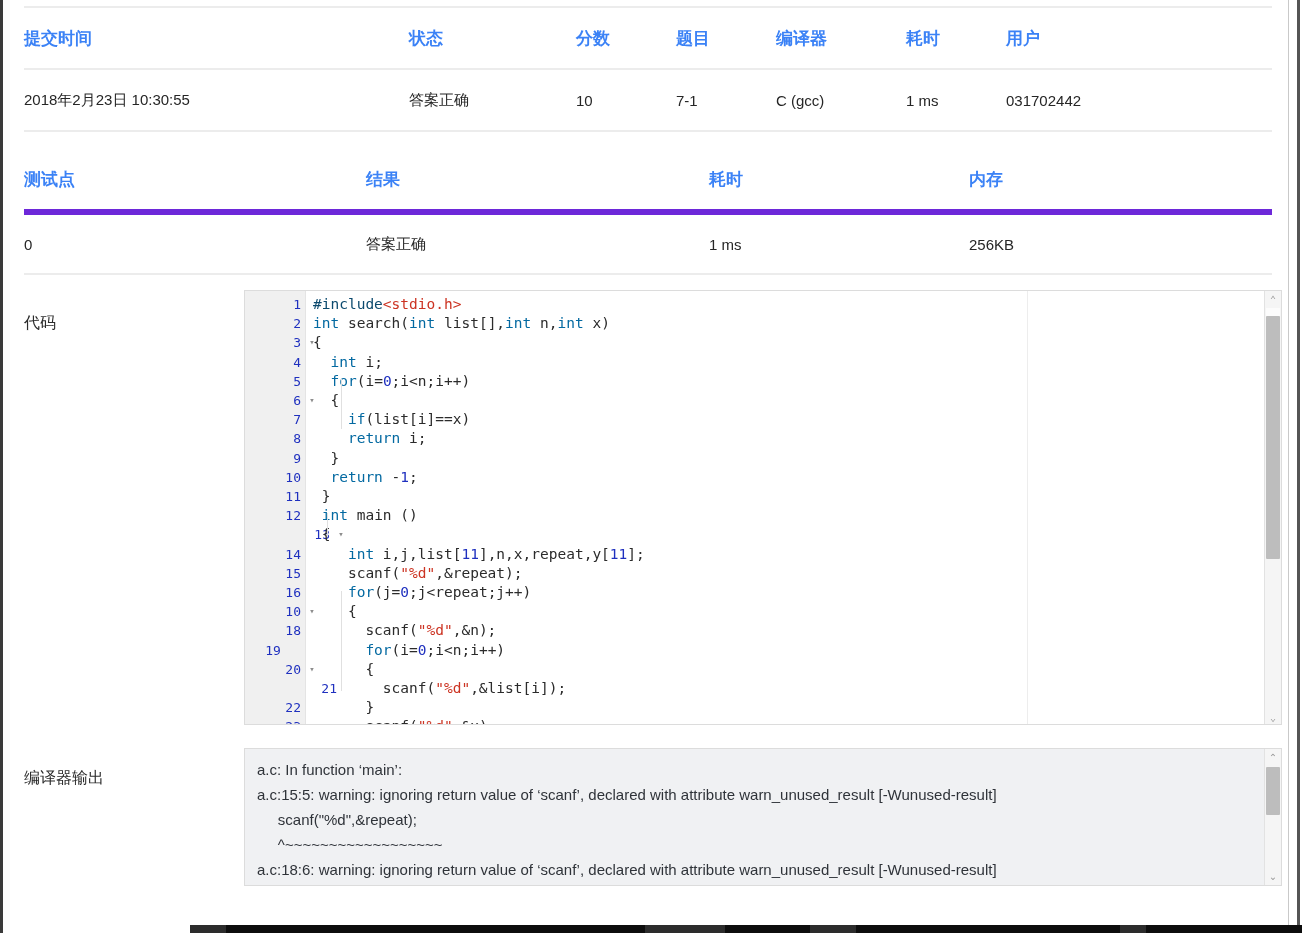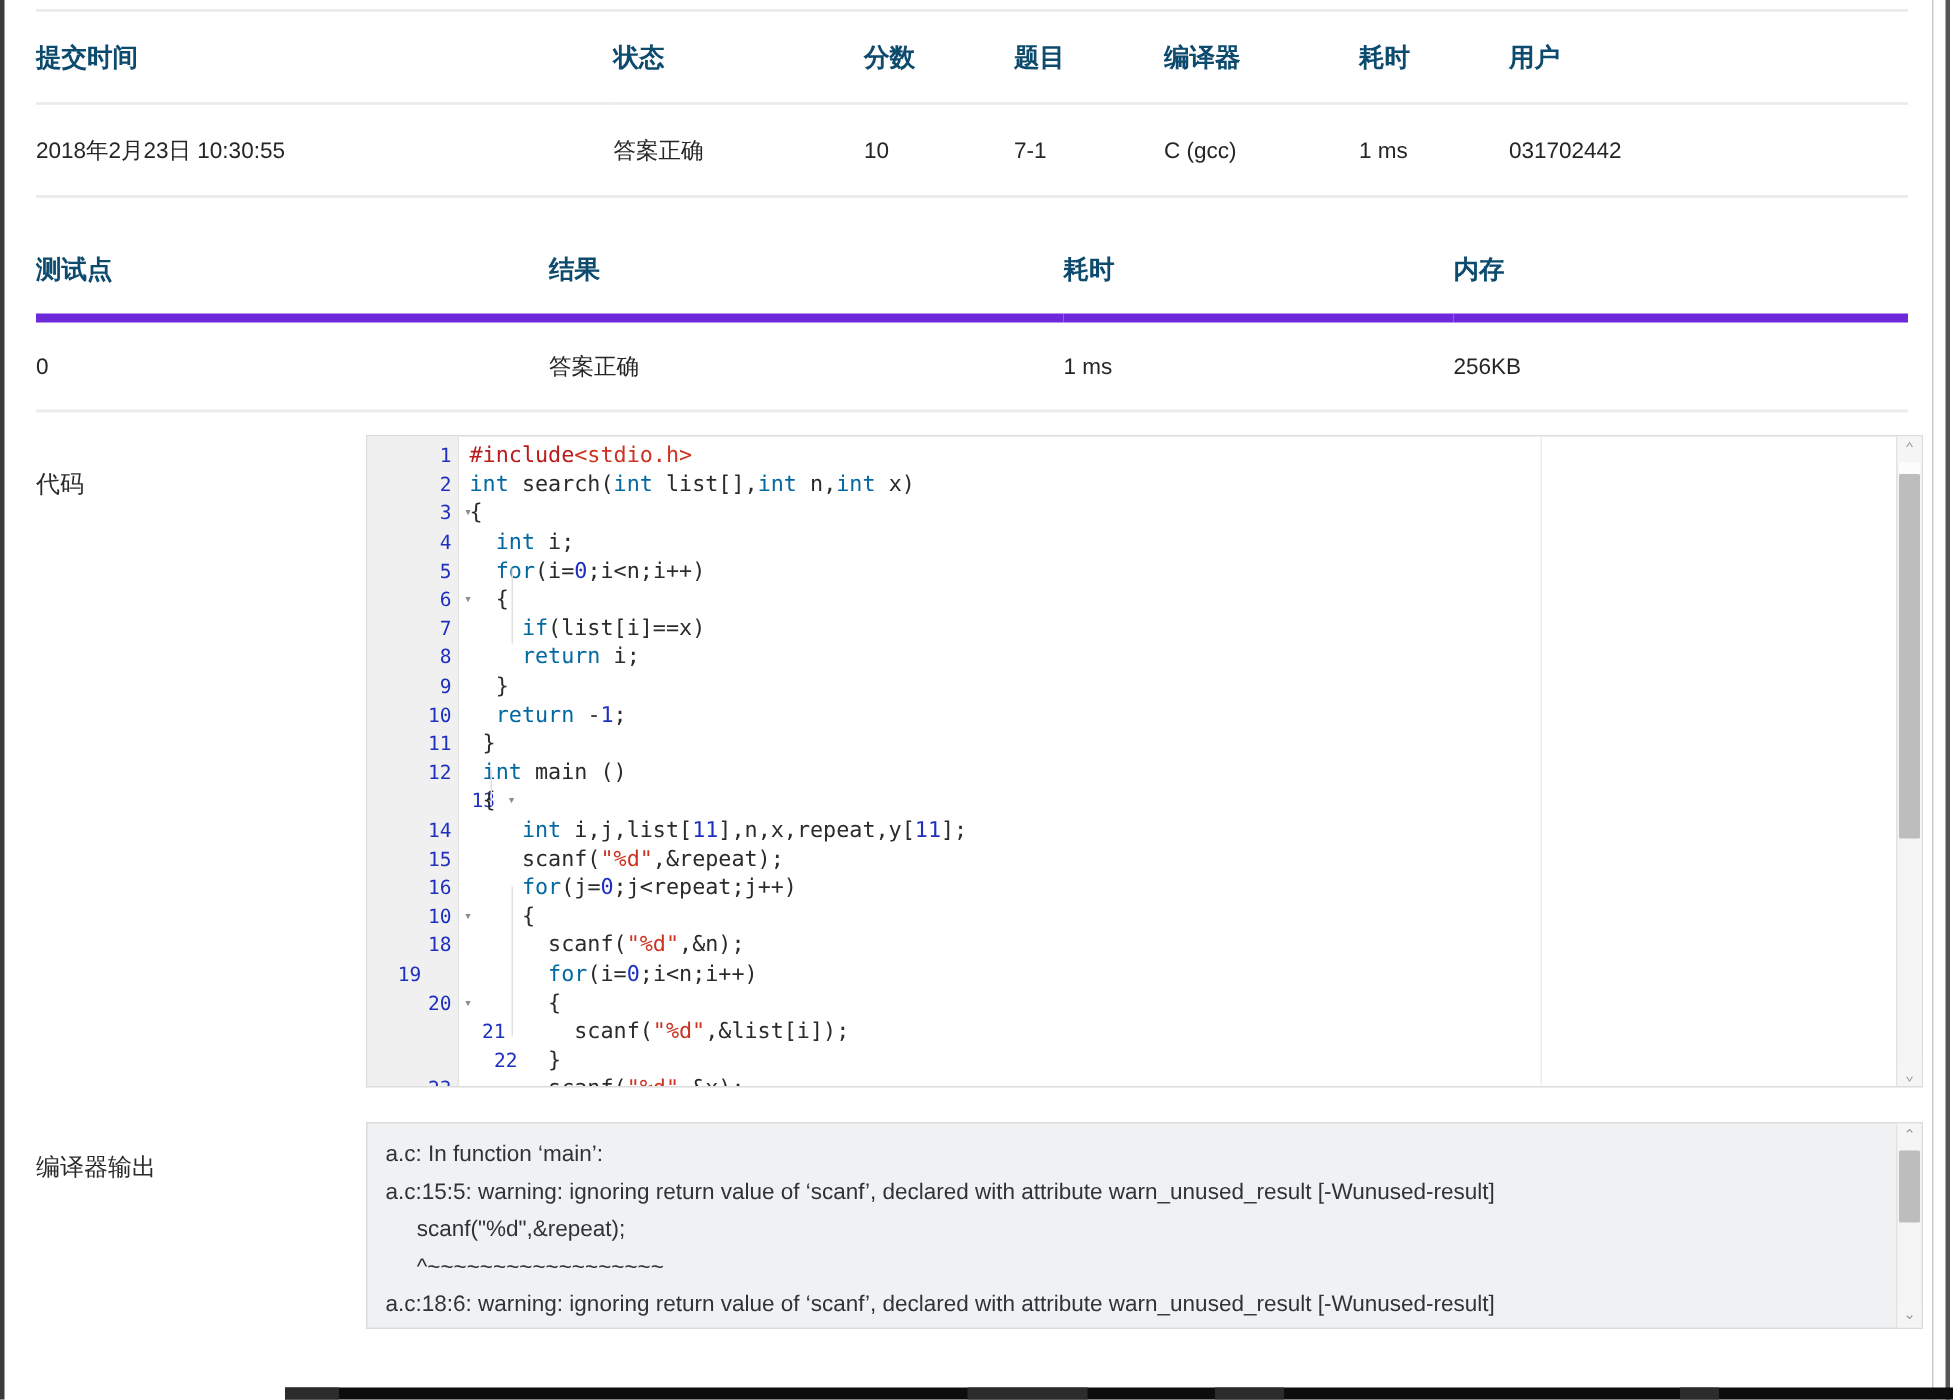--- a/index.html
+++ b/index.html
@@ -61,21 +61,21 @@
     position: absolute;
     left: 18px;
     width: 1248px;
     border-collapse: collapse;
     table-layout: fixed;
   }
   .tbl th {
     text-align: left;
     font-weight: bold;
     font-size: 17px;
-    color: #0c4a6e;
+    color: #3b82f6;
     padding: 0;
     vertical-align: middle;
     white-space: nowrap;
   }
   .tbl td {
     text-align: left;
     font-size: 15px;
     color: #262626;
     padding: 0;
     vertical-align: middle;
@@ -162,21 +162,21 @@
   .cline {
     height: 19.2px;
     line-height: 19.2px;
     font-size: 14.5px;
     color: #2b2b2b;
     white-space: pre;
   }
   .kw { color: #0369a1; }
   .str { color: #cc3322; }
   .num { color: #1f30bf; }
-  .pp { color: #b91c1c; }
+  .pp { color: #0c4a6e; }
   .inc { color: #cc3322; }
   #code-ruler {
     position: absolute;
     left: 782px;
     top: 0;
     width: 1px;
     height: 435px;
     background: #ededed;
   }
   .indent-guide {
@@ -331,21 +331,21 @@
           <div class="gline" style="top: 215.2px;"><span class="num">12</span></div>
           <div class="gline" style="top: 234.4px; margin-left: 29px;"><span class="num">13</span><span class="fold">▾</span></div>
           <div class="gline" style="top: 253.6px;"><span class="num">14</span></div>
           <div class="gline" style="top: 272.8px;"><span class="num">15</span></div>
           <div class="gline" style="top: 292px;"><span class="num">16</span></div>
           <div class="gline" style="top: 311.2px;"><span class="num">10</span><span class="fold">▾</span></div>
           <div class="gline" style="top: 330.4px;"><span class="num">18</span></div>
           <div class="gline" style="top: 349.6px; text-align: center;"><span class="num">19</span></div>
           <div class="gline" style="top: 368.8px;"><span class="num">20</span><span class="fold">▾</span></div>
           <div class="gline" style="top: 388px; padding-left: 36px;"><span class="num">21</span></div>
-          <div class="gline" style="top: 407.2px; margin-left: 44px;"><span class="num">22</span></div>
+          <div class="gline" style="top: 407.2px;"><span class="num">22</span></div>
           <div class="gline" style="top: 426.4px;"><span class="num">23</span></div>
         </div>
       <div id="code-text">
           <div class="cline" style="position: absolute; top: 4px; left: 0px;"><span class="pp">#include</span><span class="inc">&lt;stdio.h&gt;</span></div>
           <div class="cline" style="position: absolute; top: 23.2px; left: 0px;"><span class="kw">int</span> search(<span class="kw">int</span> list[],<span class="kw">int</span> n,<span class="kw">int</span> x)</div>
           <div class="cline" style="position: absolute; top: 42.4px; left: 0px;">{</div>
           <div class="cline" style="position: absolute; top: 61.6px; left: 0px;">  <span class="kw">int</span> i;</div>
           <div class="cline" style="position: absolute; top: 80.8px; left: 0px;">  <span class="kw">for</span>(i=<span class="num">0</span>;i&lt;n;i++)</div>
           <div class="cline" style="position: absolute; top: 100px; left: 0px;">  {</div>
           <div class="cline" style="position: absolute; top: 119.2px; left: 0px;">    <span class="kw">if</span>(list[i]==x)</div>

